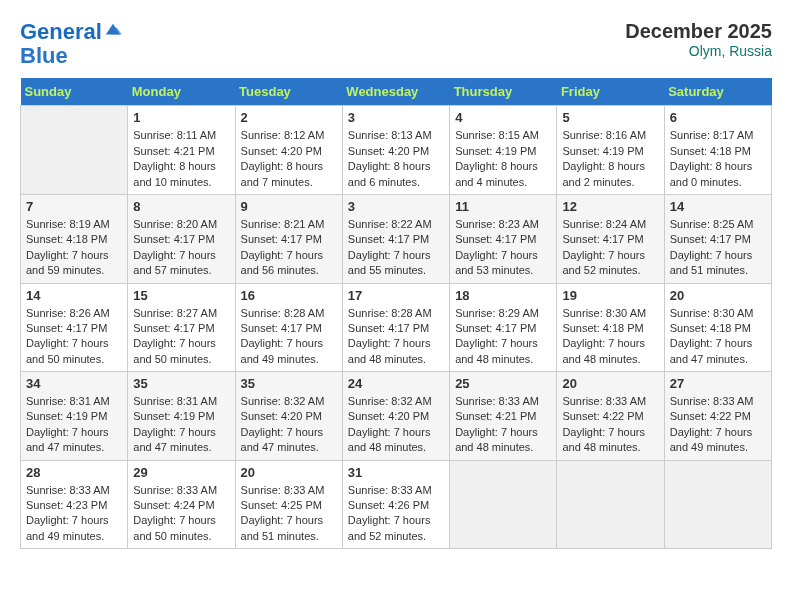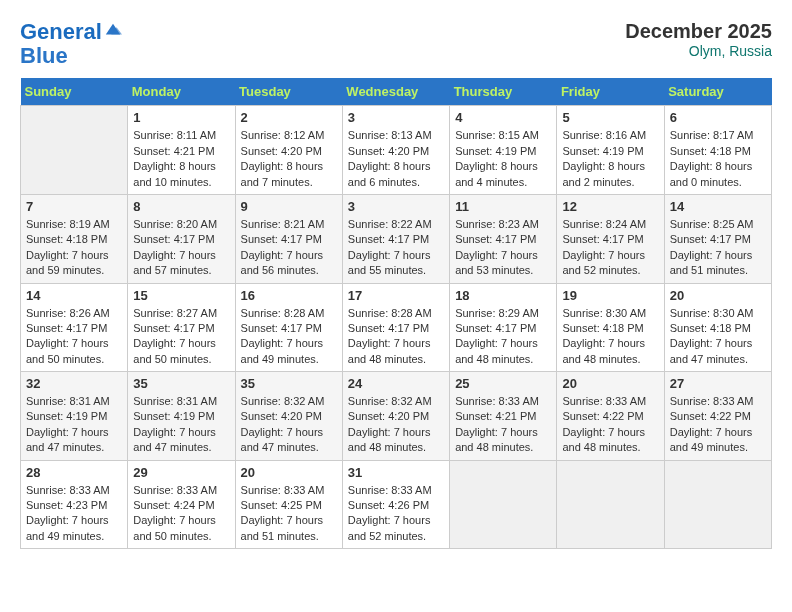--- a/index.html
+++ b/index.html
@@ -209,21 +209,21 @@
           <span class="day-num">19</span>
           <div class="cell-info">Sunrise: 8:30 AM<br>Sunset: 4:18 PM<br>Daylight: 7 hours<br>and 48 minutes.</div>
         </td>
         <td>
           <span class="day-num">20</span>
           <div class="cell-info">Sunrise: 8:30 AM<br>Sunset: 4:18 PM<br>Daylight: 7 hours<br>and 47 minutes.</div>
         </td>
       </tr>
       <tr>
         <td>
-          <span class="day-num">32</span>
+          <span class="day-num">34</span>
           <div class="cell-info">Sunrise: 8:31 AM<br>Sunset: 4:19 PM<br>Daylight: 7 hours<br>and 47 minutes.</div>
         </td>
         <td>
           <span class="day-num">35</span>
           <div class="cell-info">Sunrise: 8:31 AM<br>Sunset: 4:19 PM<br>Daylight: 7 hours<br>and 47 minutes.</div>
         </td>
         <td>
           <span class="day-num">35</span>
           <div class="cell-info">Sunrise: 8:32 AM<br>Sunset: 4:20 PM<br>Daylight: 7 hours<br>and 47 minutes.</div>
         </td>

